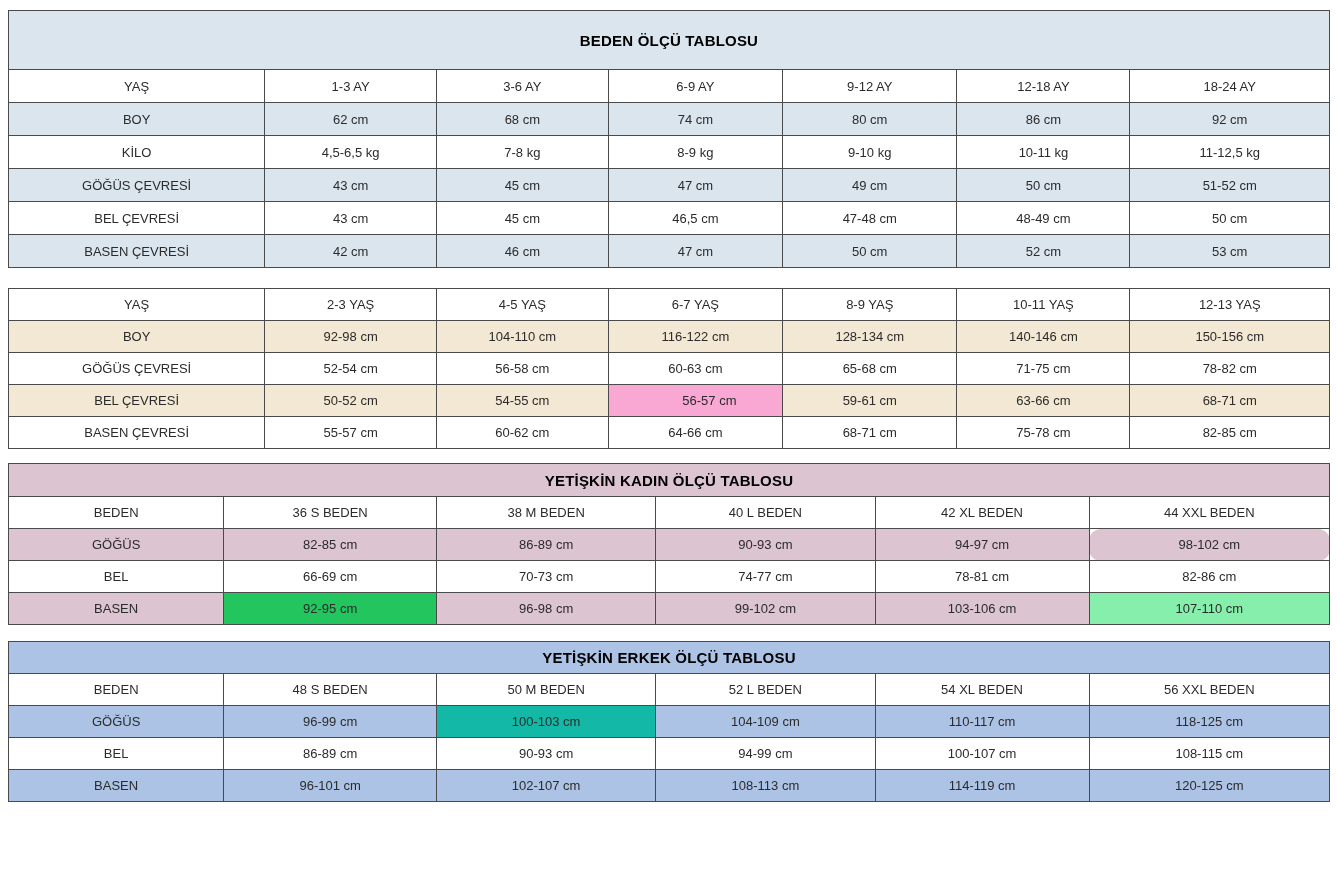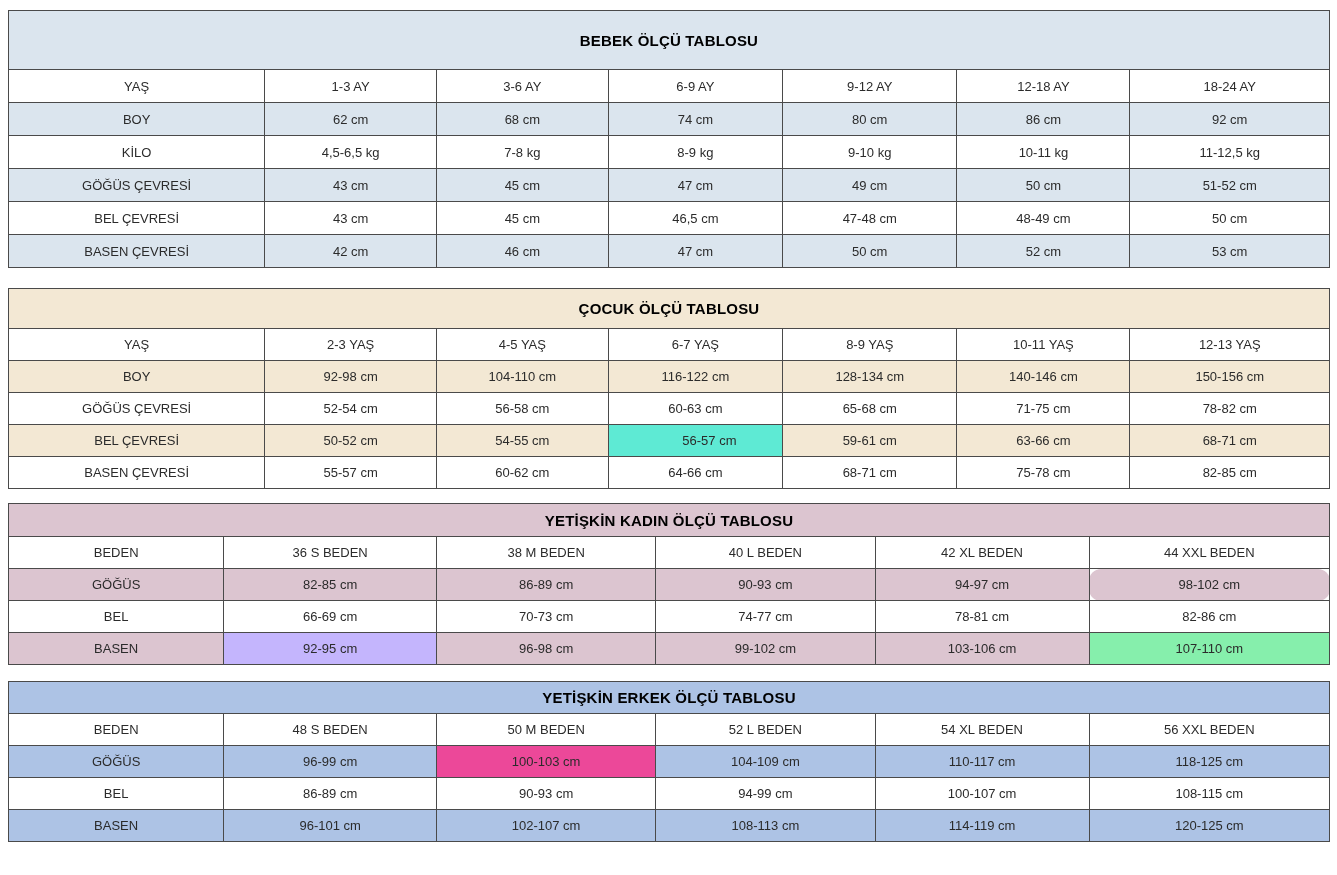--- a/index.html
+++ b/index.html
@@ -74,21 +74,21 @@
         <col class="c0">
         <col class="c1">
         <col class="c2">
         <col class="c3">
         <col class="c4">
         <col class="c5">
         <col class="c6">
       </colgroup>
       <tbody>
         <tr>
-          <th colspan="7" class="title-cell" style="background: rgb(219, 229, 238);">BEBEK ÖLÇÜ TABLOSU</th>
+          <th colspan="7" class="title-cell" style="background: rgb(219, 229, 238);">BEDEN ÖLÇÜ TABLOSU</th>
         </tr>
         <tr>
           <td class="cell">YAŞ</td>
           <td class="cell">1-3 AY</td>
           <td class="cell">3-6 AY</td>
           <td class="cell">6-9 AY</td>
           <td class="cell">9-12 AY</td>
           <td class="cell">12-18 AY</td>
           <td class="cell">18-24 AY</td>
         </tr>
@@ -144,23 +144,20 @@
         <col class="c0">
         <col class="c1">
         <col class="c2">
         <col class="c3">
         <col class="c4">
         <col class="c5">
         <col class="c6">
       </colgroup>
       <tbody>
         <tr>
-          <th colspan="7" class="title-cell" style="background: rgb(243, 232, 212);">ÇOCUK ÖLÇÜ TABLOSU</th>
-        </tr>
-        <tr>
           <td class="cell">YAŞ</td>
           <td class="cell">2-3 YAŞ</td>
           <td class="cell">4-5 YAŞ</td>
           <td class="cell">6-7 YAŞ</td>
           <td class="cell">8-9 YAŞ</td>
           <td class="cell">10-11 YAŞ</td>
           <td class="cell">12-13 YAŞ</td>
         </tr>
         <tr>
           <td class="cell" style="background: rgb(243, 232, 212);">BOY</td>
@@ -177,21 +174,21 @@
           <td class="cell">56-58 cm</td>
           <td class="cell">60-63 cm</td>
           <td class="cell">65-68 cm</td>
           <td class="cell">71-75 cm</td>
           <td class="cell">78-82 cm</td>
         </tr>
         <tr>
           <td class="cell" style="background: rgb(243, 232, 212);">BEL ÇEVRESİ</td>
           <td class="cell" style="background: rgb(243, 232, 212);">50-52 cm</td>
           <td class="cell" style="background: rgb(243, 232, 212);">54-55 cm</td>
-          <td class="cell" style="background: #5eead4; padding-left: 32px;">56-57 cm</td>
+          <td class="cell" style="background: #f9a8d4; padding-left: 32px;">56-57 cm</td>
           <td class="cell" style="background: rgb(243, 232, 212);">59-61 cm</td>
           <td class="cell" style="background: rgb(243, 232, 212); margin-top: 27px;">63-66 cm</td>
           <td class="cell" style="background: rgb(243, 232, 212);">68-71 cm</td>
         </tr>
         <tr>
           <td class="cell">BASEN ÇEVRESİ</td>
           <td class="cell">55-57 cm</td>
           <td class="cell">60-62 cm</td>
           <td class="cell">64-66 cm</td>
           <td class="cell">68-71 cm</td>
@@ -232,21 +229,21 @@
         <tr>
           <td class="cell">BEL</td>
           <td class="cell">66-69 cm</td>
           <td class="cell">70-73 cm</td>
           <td class="cell">74-77 cm</td>
           <td class="cell">78-81 cm</td>
           <td class="cell">82-86 cm</td>
         </tr>
         <tr>
           <td class="cell" style="background: rgb(220, 197, 208);">BASEN</td>
-          <td class="cell" style="background: #c4b5fd;">92-95 cm</td>
+          <td class="cell" style="background: #22c55e;">92-95 cm</td>
           <td class="cell" style="background: rgb(220, 197, 208);">96-98 cm</td>
           <td class="cell" style="background: rgb(220, 197, 208);">99-102 cm</td>
           <td class="cell" style="background: rgb(220, 197, 208);">103-106 cm</td>
           <td class="cell" style="background: #86efac;">107-110 cm</td>
         </tr>
       </tbody>
     </table>
     <table class="size-table t-erkek cols6">
       <colgroup>
         <col class="c0">
@@ -264,21 +261,21 @@
           <td class="cell">BEDEN</td>
           <td class="cell">48 S BEDEN</td>
           <td class="cell">50 M BEDEN</td>
           <td class="cell">52 L BEDEN</td>
           <td class="cell">54 XL BEDEN</td>
           <td class="cell">56 XXL BEDEN</td>
         </tr>
         <tr>
           <td class="cell" style="background: rgb(173, 195, 229);">GÖĞÜS</td>
           <td class="cell" style="background: rgb(173, 195, 229);">96-99 cm</td>
-          <td class="cell" style="background: #ec4899; margin-left: 32px;">100-103 cm</td>
+          <td class="cell" style="background: #14b8a6; margin-left: 32px;">100-103 cm</td>
           <td class="cell" style="background: rgb(173, 195, 229);">104-109 cm</td>
           <td class="cell" style="background: rgb(173, 195, 229);">110-117 cm</td>
           <td class="cell" style="background: rgb(173, 195, 229);">118-125 cm</td>
         </tr>
         <tr>
           <td class="cell">BEL</td>
           <td class="cell">86-89 cm</td>
           <td class="cell">90-93 cm</td>
           <td class="cell">94-99 cm</td>
           <td class="cell">100-107 cm</td>

